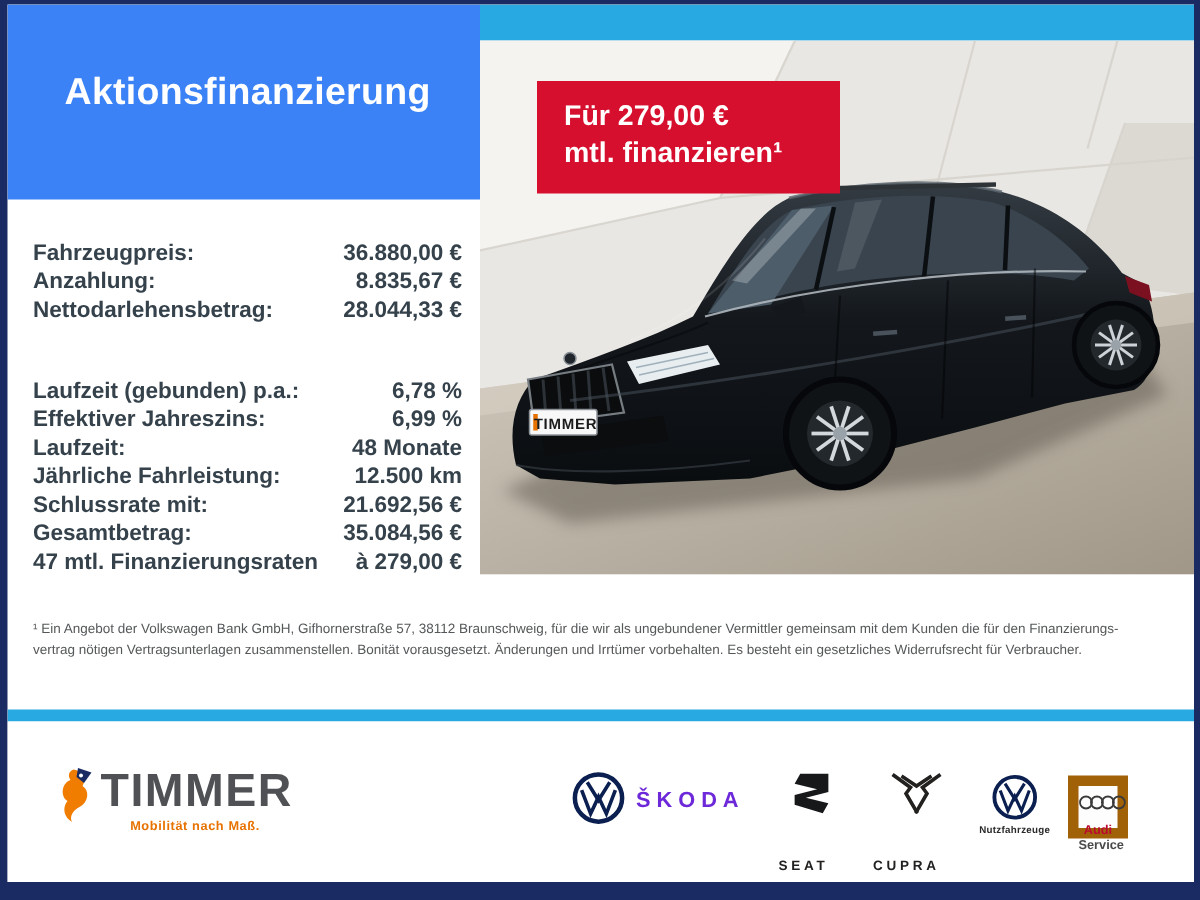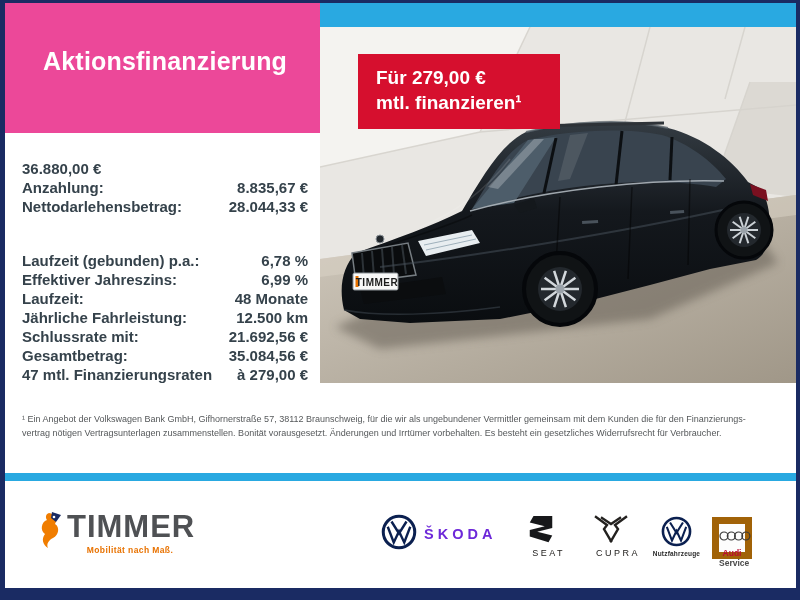--- a/index.html
+++ b/index.html
@@ -1,21 +1,21 @@
 <!DOCTYPE html>
 <html><head>
 <meta charset="utf-8">
 <style>
   html,body{margin:0;padding:0;}
   body{width:800px;height:600px;font-family:"Liberation Sans",sans-serif;-webkit-font-smoothing:antialiased;}
   .page{position:relative;width:800px;height:600px;background:#1a2b63;overflow:hidden;}
   .canvas{position:absolute;left:5px;top:3px;width:791px;height:585px;background:#ffffff;overflow:hidden;}
 
   
-  .hdr-left{position:absolute;left:0;top:0;width:315px;height:130px;background:#ec4899;}
+  .hdr-left{position:absolute;left:0;top:0;width:315px;height:130px;background:#3b82f6;}
   .hdr-top{position:absolute;left:315px;top:0;width:476px;height:24px;background:#29a9e1;}
   .title{position:absolute;left:38px;top:44px;font-size:25px;font-weight:bold;color:#ffffff;letter-spacing:.2px;white-space:nowrap;}
 
   
   .photo{position:absolute;left:315px;top:24px;width:476px;height:356px;}
   .price-box{position:absolute;left:315px;top:51px;width:202px;height:75px;background:#d60f2e;box-sizing:border-box;padding:11px 0 12px 18px;margin-left:38px;}
   .price-box div{color:#ffffff;font-weight:bold;font-size:19px;line-height:25px;white-space:nowrap;}
 
   
   .finance{position:absolute;left:17px;width:286px;color:#35424b;font-size:15px;font-weight:bold;}
@@ -27,21 +27,21 @@
 
   
   .divider{position:absolute;left:0;top:470px;width:791px;height:8px;background:#29a9e1;}
   .footer{position:absolute;left:0;top:478px;width:791px;height:107px;background:#ffffff;}
   .mascot{position:absolute;left:34px;top:30px;}
   .dealer-name{position:absolute;left:62px;top:28px;font-size:31px;font-weight:bold;color:#4f5154;letter-spacing:1px;}
   .dealer-tagline{position:absolute;left:62px;top:64px;width:126px;text-align:center;font-size:8.5px;font-weight:bold;color:#e87200;letter-spacing:.4px;}
 
   .brand{position:absolute;}
   .skoda-txt{font-size:14.5px;font-weight:bold;letter-spacing:4px;color:#6d28d9;white-space:nowrap;}
-  .brand-sub{font-size:9px;font-weight:normal;letter-spacing:2.5px;color:#23211f;text-align:right;white-space:nowrap;}
+  .brand-sub{font-size:9px;font-weight:bold;letter-spacing:2.5px;color:#23211f;text-align:left;white-space:nowrap;margin-top:24px;}
   .nfz-sub{font-size:6.5px;font-weight:bold;letter-spacing:.2px;color:#2a2a2a;text-align:center;white-space:nowrap;}
   .audi-box{position:absolute;left:707px;top:36px;width:40px;height:42px;border:7px solid #a16207;background:#fdfdfd;text-align:center;box-sizing:border-box;padding-top:3px;}
   .audi-red{font-size:8.5px;font-weight:bold;color:#bb0a30;line-height:10px;margin-top:3px;}
   .audi-gray{font-size:8.5px;font-weight:bold;color:#4a4a4a;line-height:10px;}
 </style>
 </head>
 <body>
 
 <div class="page">
   <div class="canvas">
@@ -181,20 +181,21 @@
       </svg>
     </div>
 
     <div class="price-box">
       <div>Für 279,00 €</div>
       <div>mtl. finanzieren¹</div>
     </div>
 
     <div class="finance f1">
       <div class="frow">
+        <span>Fahrzeugpreis:</span>
         <span>36.880,00 €</span>
       </div>
       <div class="frow">
         <span>Anzahlung:</span>
         <span>8.835,67 €</span>
       </div>
       <div class="frow">
         <span>Nettodarlehensbetrag:</span>
         <span>28.044,33 €</span>
       </div>

